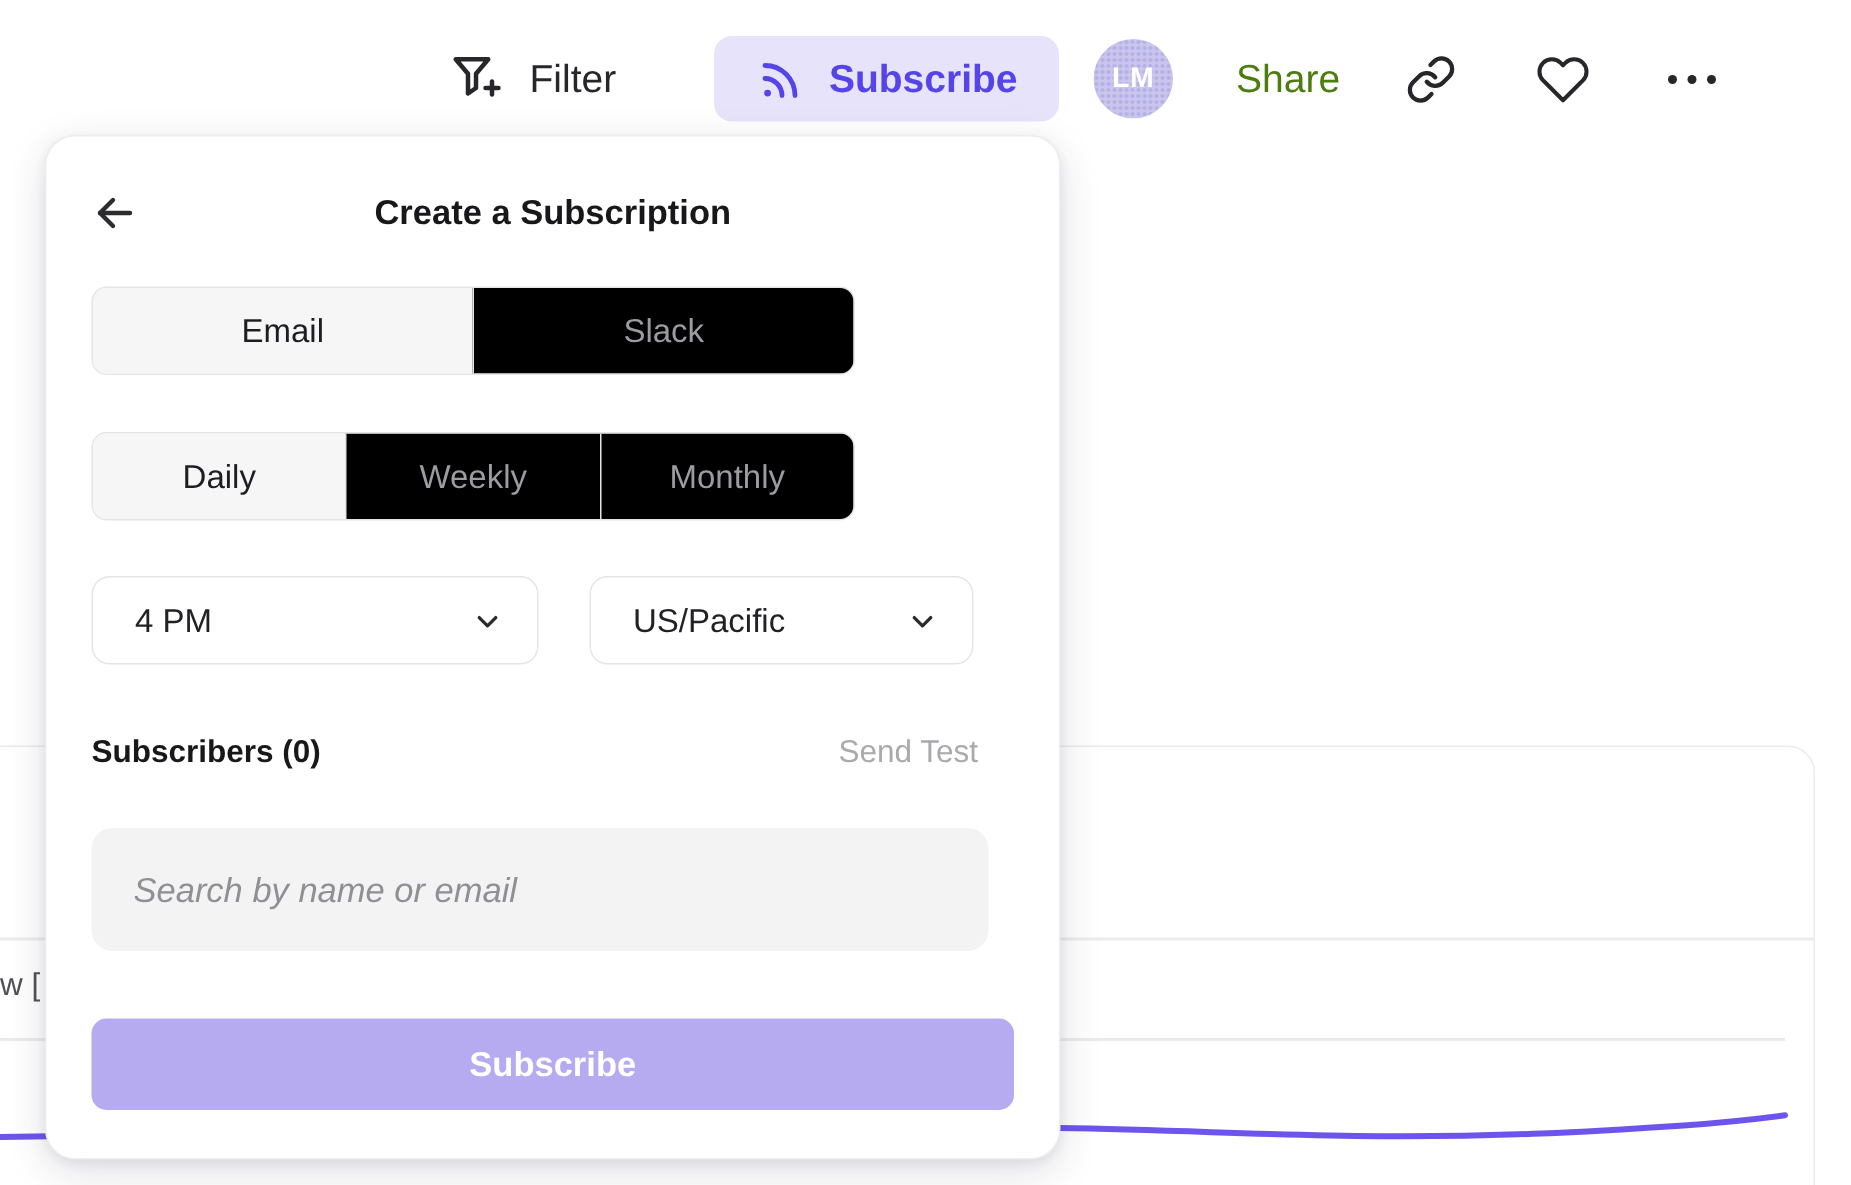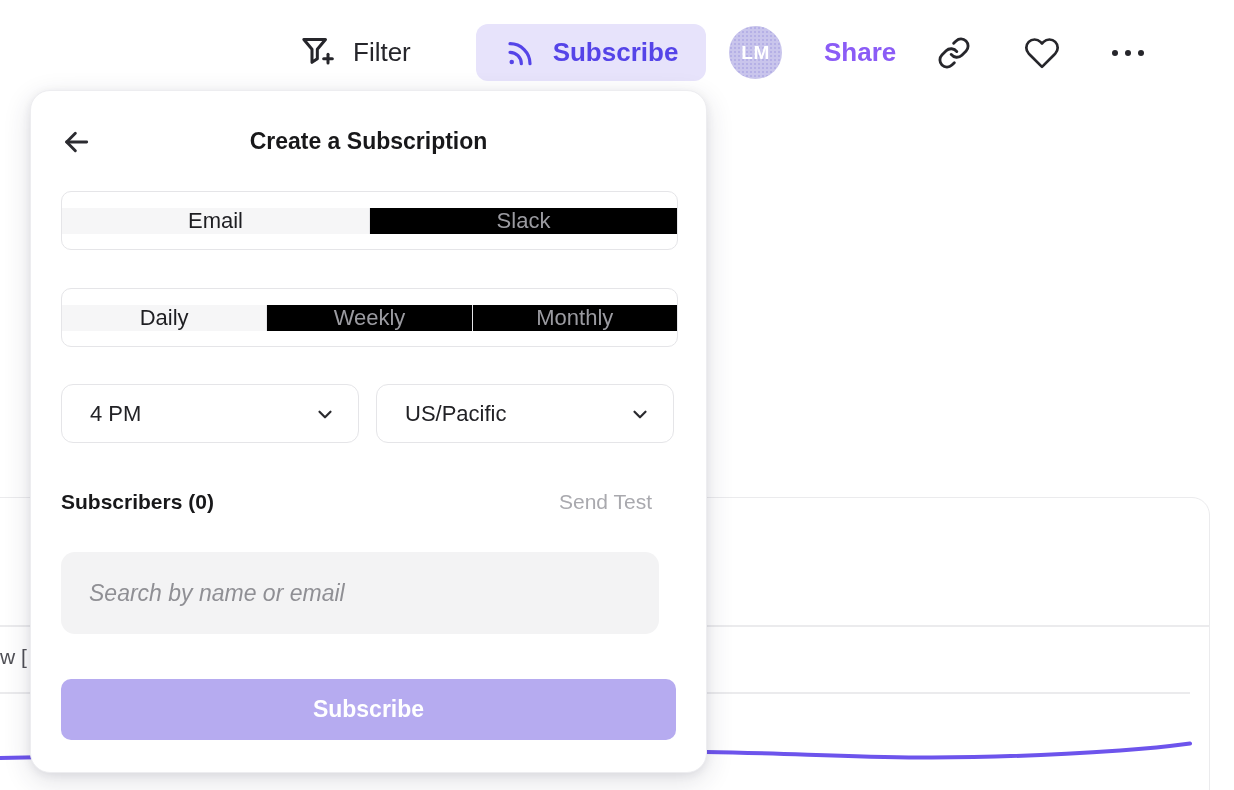--- a/index.html
+++ b/index.html
@@ -34,48 +34,48 @@
   .filter-btn{left:298px;top:30px;height:44px;gap:15px;}
   .filter-btn .lbl{font-size:26px;font-weight:500;color:#26262b;}
   .subscribe-pill{left:476px;top:24px;width:230px;height:57px;border-radius:12px;
     background:var(--subscribe-pill-bg);gap:17px;justify-content:center;}
   .subscribe-pill .lbl{font-size:26px;font-weight:600;color:var(--accent-purple);}
   .avatar{left:729px;top:26px;width:53px;height:53px;border-radius:50%;
     background-color:var(--avatar-bg);
     background-image:radial-gradient(#b5b0e6 1.1px,transparent 1.1px);background-size:4px 4px;
     color:#fff;font-size:19px;font-weight:700;letter-spacing:.5px;justify-content:center;text-align:center;}
   .share-btn{left:824px;top:34px;height:36px;}
-  .share-btn .lbl{font-size:26px;font-weight:700;color:#8b5cf6;}
+  .share-btn .lbl{font-size:26px;font-weight:400;color:#4d7c0f;}
   .icon-btn{width:40px;height:40px;justify-content:center;}
   .link-btn{left:934px;top:33px;}
   .heart-btn{left:1022px;top:33px;}
   .more-btn{left:1108px;top:33px;}
 
   
   .modal{position:absolute;left:30px;top:90px;width:677px;height:683px;background:#fff;
     border:1px solid #ededf0;border-radius:20px;z-index:10;
     box-shadow:0 8px 28px rgba(40,40,70,.14),0 2px 8px rgba(40,40,70,.08);}
   .back-btn{position:absolute;left:28px;top:34px;width:34px;height:34px;background:none;border:none;cursor:pointer;display:flex;align-items:center;justify-content:center;}
   .modal-title{position:absolute;left:0;right:0;top:37px;text-align:center;font-size:23px;font-weight:700;color:#18181a;}
 
-  .segmented{position:absolute;left:30px;width:617px;height:59px;border:1.5px solid var(--border);
-    border-radius:10px;display:flex;overflow:hidden;background:#fff;align-items:center;}
+  .segmented{position:absolute;left:30px;width:509px;height:59px;border:1.5px solid var(--border);
+    border-radius:10px;display:flex;overflow:hidden;background:#fff;}
   .seg-channel{top:100px;}
   .seg-frequency{top:197px;}
   .segment{flex:1;display:flex;align-items:center;justify-content:center;font-size:22px;
     font-weight:500;color:var(--text-gray);background:#000000;border:none;cursor:pointer;font-family:inherit;}
   .segment + .segment{border-left:1.5px solid var(--border);}
   .segment.selected{background:var(--segment-selected-bg);color:var(--text-dark);}
 
   .select{position:absolute;top:293px;height:59px;border:1.5px solid var(--border);border-radius:12px;
     background:#fff;display:flex;align-items:center;cursor:pointer;font-family:inherit;}
   .select .val{margin-left:28px;font-size:22px;font-weight:500;color:#222226;}
   .select .chev{position:absolute;right:22px;top:50%;transform:translateY(-50%);display:flex;}
   .select-time{left:30px;width:298px;text-align:right;}
-  .select-tz{left:345px;width:298px;}
+  .select-tz{left:362px;width:256px;}
 
   .subscribers-label{position:absolute;left:30px;top:399px;font-size:21px;font-weight:600;color:#18181a;}
   .send-test{position:absolute;right:54px;top:399px;font-size:21px;color:#a9a9ae;background:none;border:none;cursor:pointer;font-family:inherit;}
 
   .search-input{position:absolute;left:30px;top:461px;width:598px;height:82px;background:var(--input-bg);
     border:none;border-radius:14px;padding:0 28px;font-size:23px;font-family:inherit;color:#333;outline:none;font-style:italic;}
   .search-input::placeholder{color:#8f8f94;}
 
   .subscribe-submit{position:absolute;left:30px;top:588px;width:615px;height:61px;
     background:var(--subscribe-button-bg);border:none;border-radius:10px;color:#fff;

